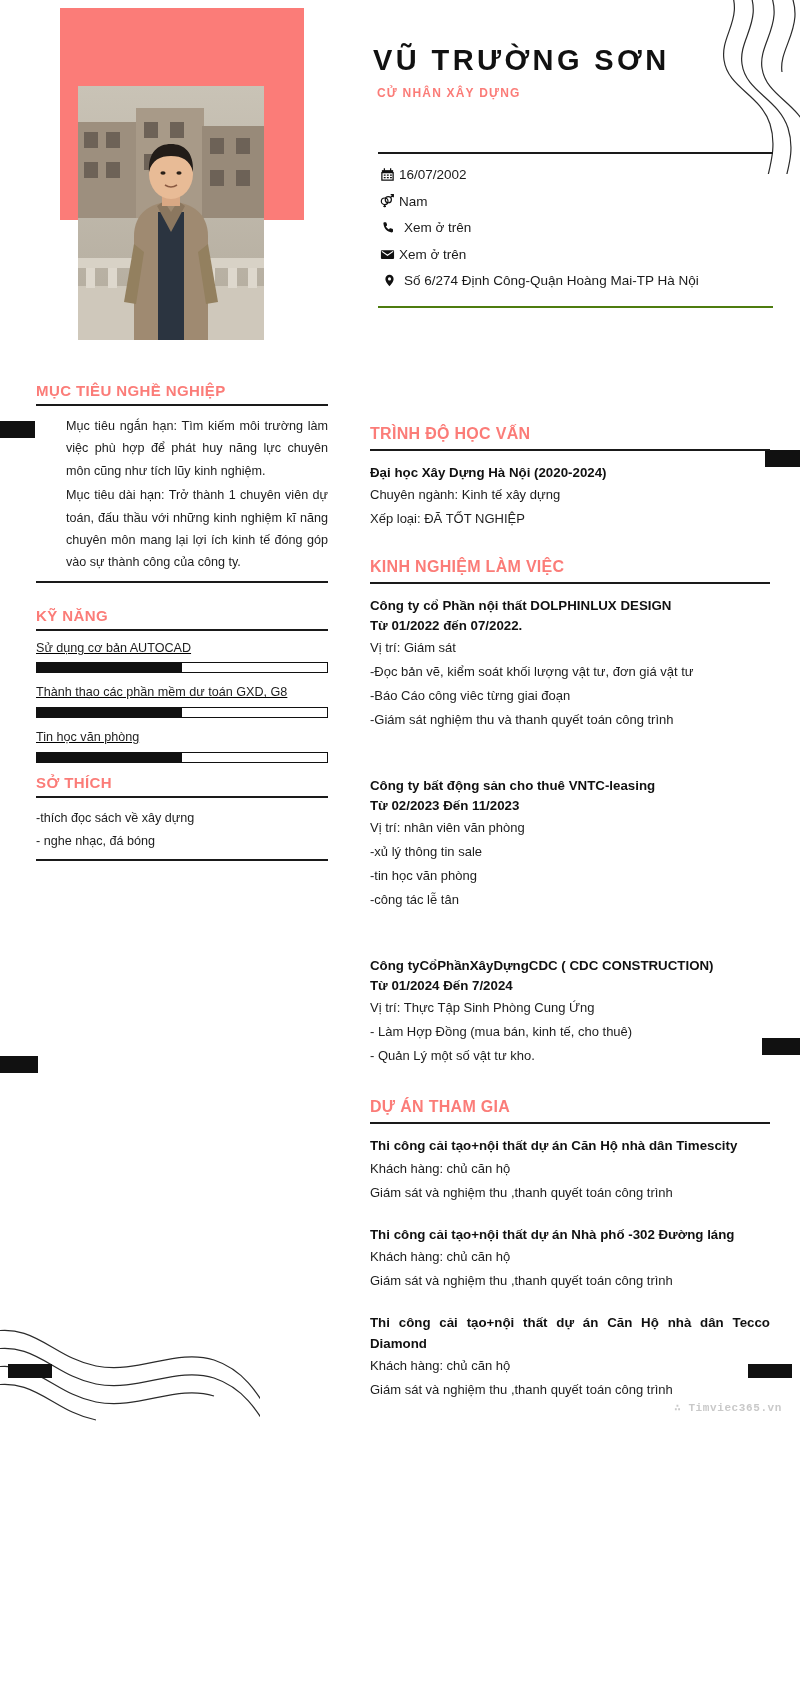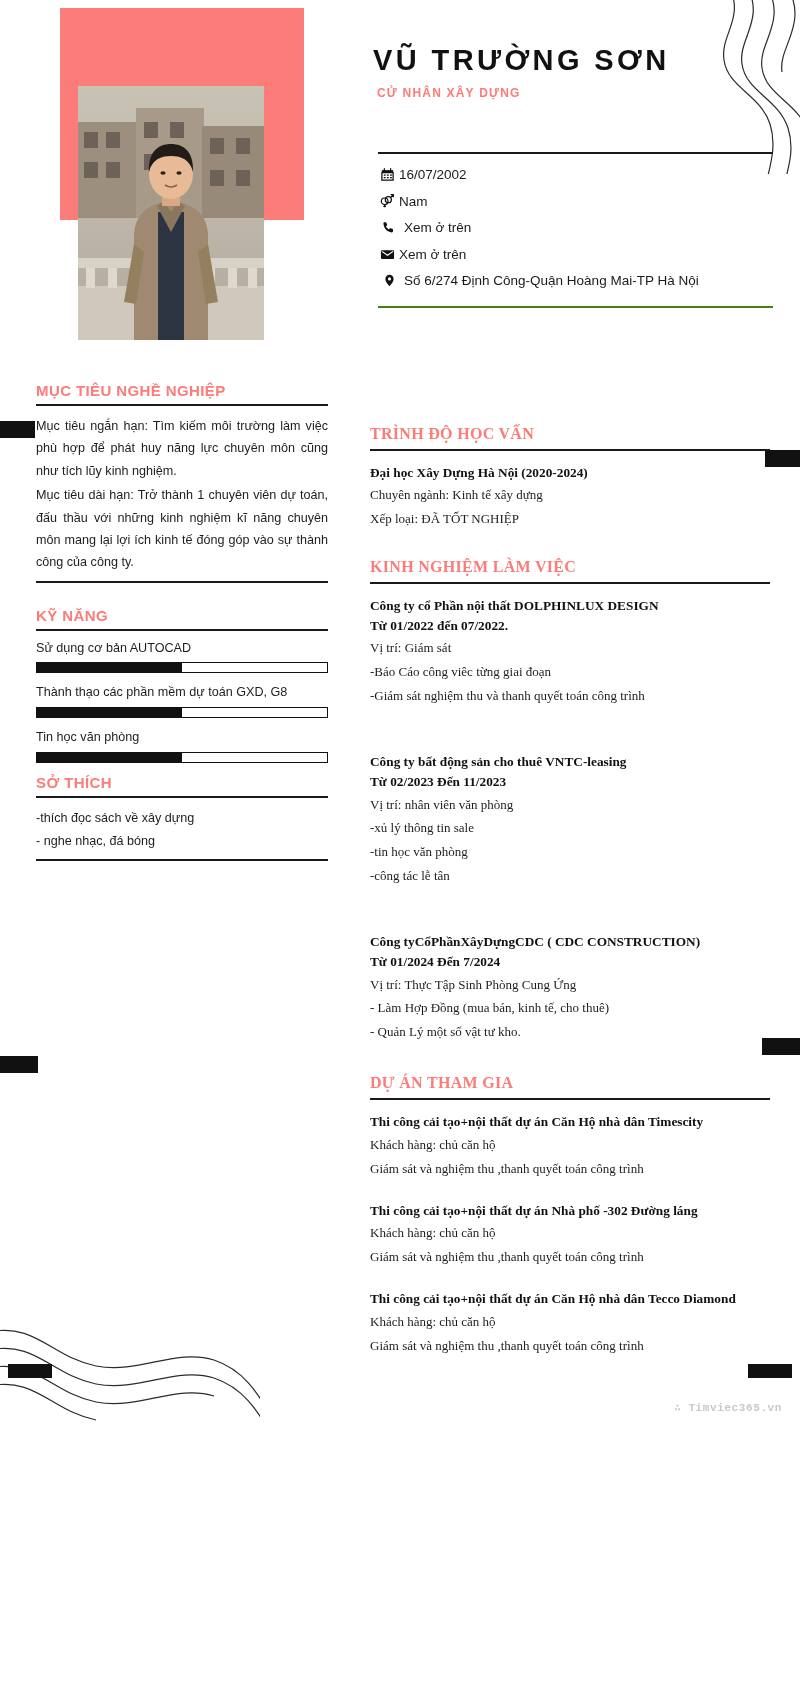--- a/index.html
+++ b/index.html
@@ -134,30 +134,30 @@
     margin-bottom: 9px;
   }
 
   .body-text {
     font-size: 12.6px;
     line-height: 1.78;
     color: #1d1d1d;
     text-align: justify;
   }
 
-  .obj-block { margin-bottom: 2px; }
+  .obj-block { margin-bottom: 2px; margin-left: 30px; }
 
   .obj-bottom-rule {
     border-top: 2px solid #1a1a1a;
     margin-top: 7px;
   }
 
   
   .skills { margin-top: 24px; }
-  .skill { margin-bottom: 11px; }
+  .skill { margin-bottom: 11px; text-decoration: underline; }
   .skill-name {
     font-size: 12.6px;
     color: #1d1d1d;
     margin-bottom: 5px;
     line-height: 1.4;
   }
   .skill-bar {
     position: relative;
     height: 11px;
     border: 1.5px solid #111111;
@@ -175,21 +175,21 @@
     font-size: 12.6px;
     line-height: 1.85;
     color: #1d1d1d;
   }
   .hobbies-rule-bottom {
     border-top: 2px solid #1a1a1a;
     margin-top: 6px;
   }
 
   
-  .rsec { margin-bottom: 22px; font-family: Liberation Serif, serif; }
+  .rsec { margin-bottom: 22px; }
   .rsec-title {
     font-size: 16px;
     font-weight: bold;
     color: #fb7c78;
     letter-spacing: 0.3px;
     margin-bottom: 6px;
   }
   .rsec-rule {
     border-top: 2.5px solid #1a1a1a;
     margin-bottom: 12px;
@@ -455,20 +455,21 @@
     </section>
 
     <section class="rsec" style="margin-top:28px;">
       <div class="rsec-title">KINH NGHIỆM LÀM VIỆC</div>
       <div class="rsec-rule"></div>
 
       <div class="entry" style="margin-bottom:44px;">
         <div class="entry-title">Công ty cổ Phần nội thất DOLPHINLUX DESIGN</div>
         <div class="entry-title">Từ  01/2022 đến 07/2022.</div>
         <div class="entry-line">Vị trí: Giám sát</div>
+        <div class="entry-line">-Đọc bản vẽ, kiểm soát khối lượng vật tư, đơn giá vật tư</div>
         <div class="entry-line">-Báo Cáo công viêc từng giai đoạn</div>
         <div class="entry-line">-Giám sát nghiệm thu và thanh quyết toán công trình</div>
       </div>
 
       <div class="entry" style="margin-bottom:44px;">
         <div class="entry-title">Công ty bất động sản cho thuê VNTC-leasing</div>
         <div class="entry-title">Từ  02/2023 Đến 11/2023</div>
         <div class="entry-line">Vị trí: nhân viên văn phòng</div>
         <div class="entry-line">-xủ lý thông tin sale</div>
         <div class="entry-line">-tin học văn phòng</div>

